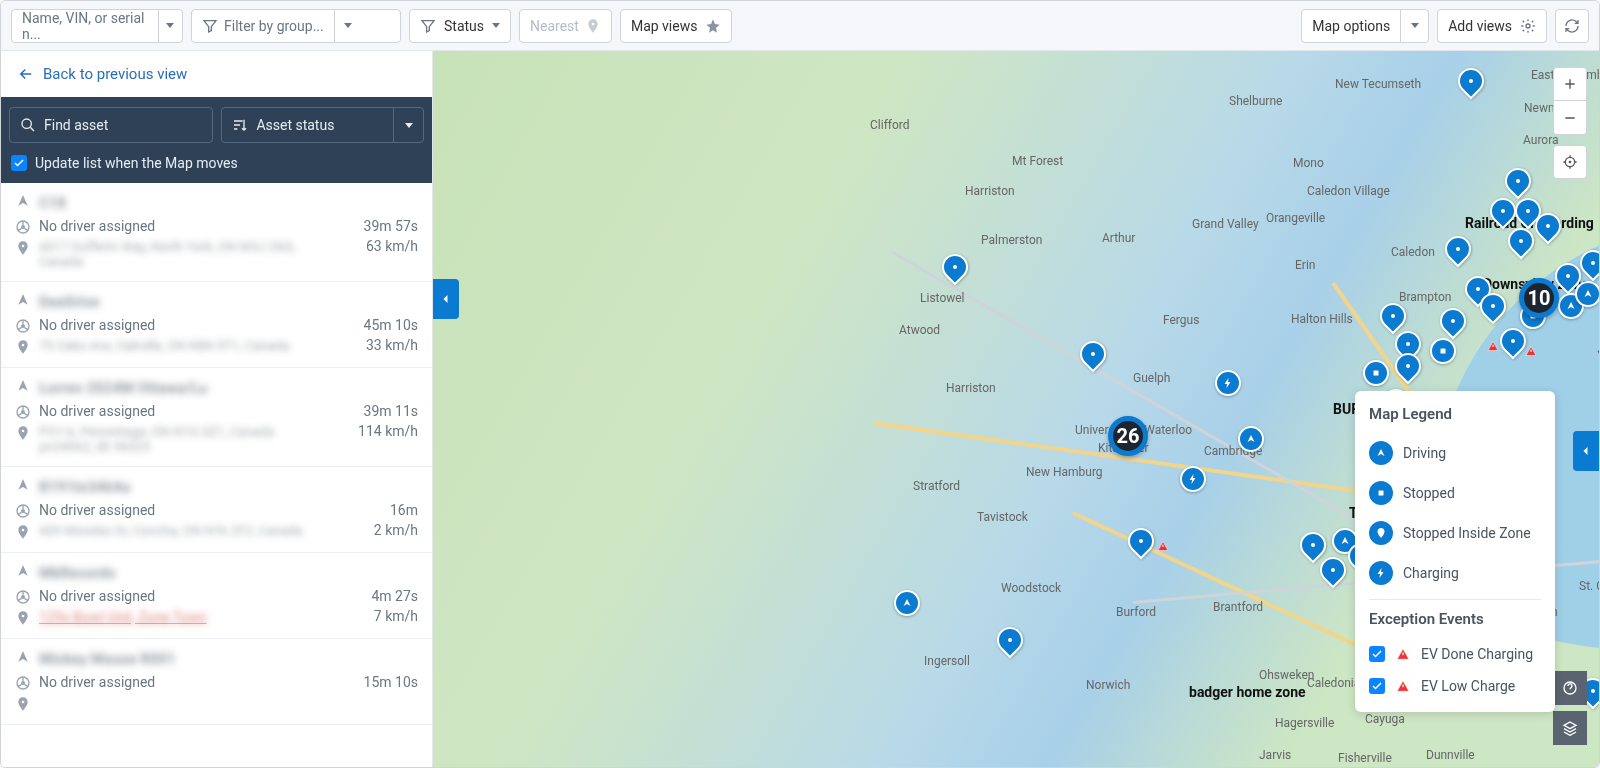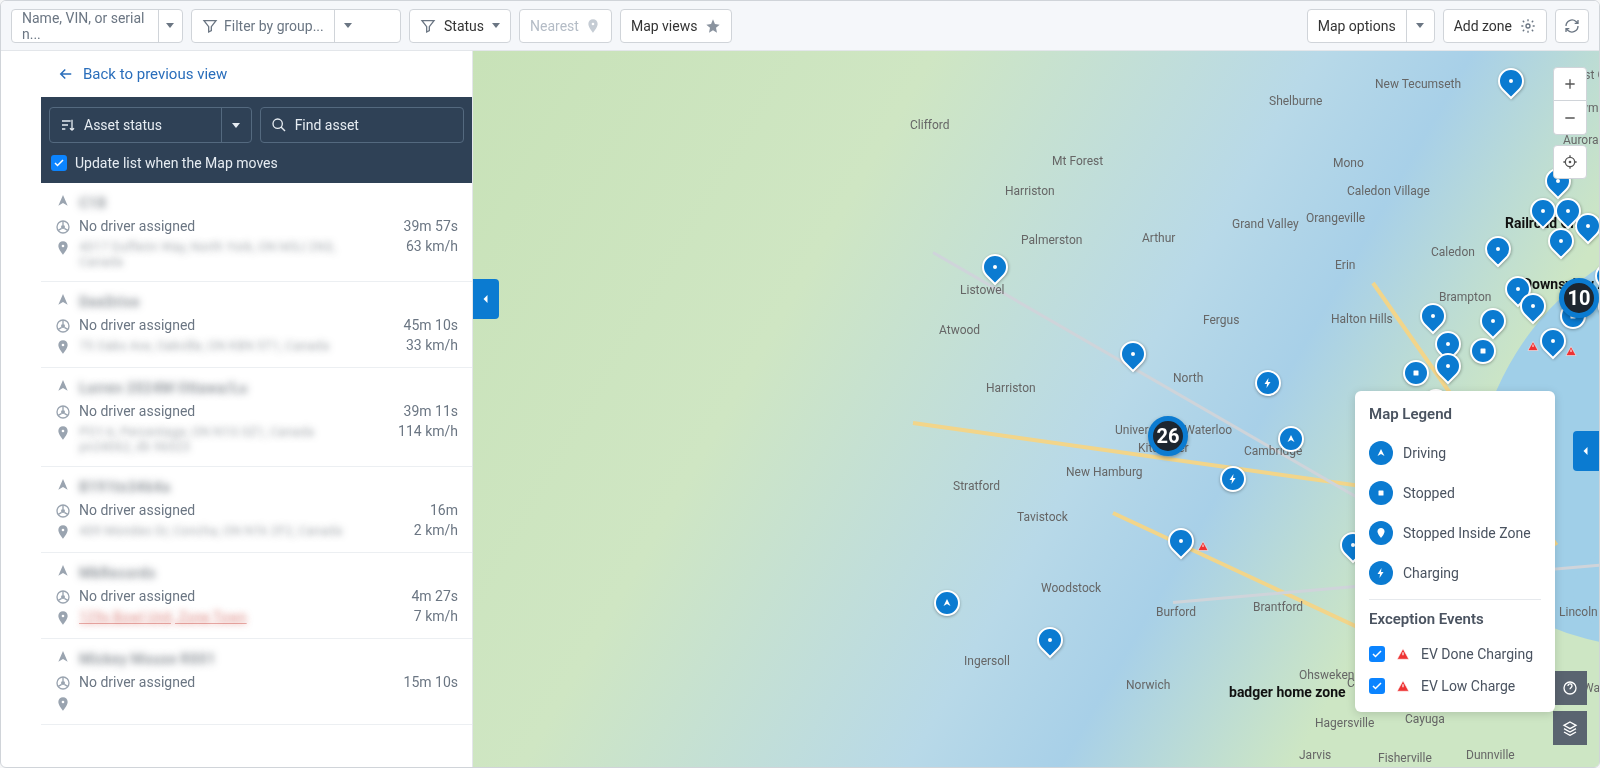--- a/index.html
+++ b/index.html
@@ -11,21 +11,21 @@
 .ctrl { height: 34px; background:#fff; border:1px solid #d0d4d9; border-radius:4px; display:flex; align-items:center; padding:0 10px; color:#6b7683; font-size:14px; }
 .ctrl.split { padding:0; }
 .ctrl.split .main { padding:0 10px; display:flex; align-items:center; gap:6px; height:100%; }
 .ctrl.split .caret { border-left:1px solid #d0d4d9; width:28px; height:100%; display:flex; align-items:center; justify-content:center; }
 .caret-icon { width:0; height:0; border-left:4px solid transparent; border-right:4px solid transparent; border-top:5px solid #6b7683; }
 .icon-svg { width:16px; height:16px; flex-shrink:0; }
 .topbar .spacer { flex:1; }
 .square-btn { width:34px; height:34px; border:1px solid #d0d4d9; border-radius:4px; background:#fff; display:flex; align-items:center; justify-content:center; }
 
 
-.main-area { flex:1; display:flex; position:relative;padding-left:40px; }
+.main-area { flex:1; display:flex; position:relative; }
 
 
 .sidebar { width:432px; background:#fff; border-right:1px solid #e3e6ea; display:flex; flex-direction:column; }
 .back-row { padding: 14px 16px; }
 .back-link { color:#2a6ebb; font-size:15px; display:flex; align-items:center; gap:8px; }
 .dark-controls { background:#2f4156; padding:10px 8px 8px; display:flex; flex-direction:column; gap:8px; }
 .dark-row { display:flex; gap:8px; }
 .dark-btn { flex:1; height:36px; border:1px solid #54697f; border-radius:4px; display:flex; align-items:center; padding:0 10px; gap:8px; color:#e6ecf2; font-size:14px; }
 .dark-btn.drop { flex:1.1; padding:0; }
 .dark-btn.drop .dmain { flex:1; display:flex; align-items:center; gap:8px; padding:0 10px; }
@@ -136,21 +136,21 @@
     <div class="spacer"></div>
     <div class="ctrl split">
       <div class="main" style="color:#333">
           <span>Map options</span>
         </div>
       <div class="caret">
           <div class="caret-icon"></div>
         </div>
     </div>
     <div class="ctrl" style="color:#333">
-      <span>Add zone</span>
+      <span>Add views</span>
       <svg class="icon-svg" style="margin-left:8px" viewBox="0 0 24 24" fill="none" stroke="#6b7683" stroke-width="2">
           <circle cx="12" cy="12" r="3"></circle>
           <path d="M12 2v3M12 19v3M4.2 4.2l2.1 2.1M17.7 17.7l2.1 2.1M2 12h3M19 12h3M4.2 19.8l2.1-2.1M17.7 6.3l2.1-2.1"></path>
         </svg>
     </div>
     <div class="square-btn">
       <svg class="icon-svg" viewBox="0 0 24 24" fill="none" stroke="#6b7683" stroke-width="2">
           <path d="M3 12a9 9 0 0115-6.7L21 8M21 3v5h-5M21 12a9 9 0 01-15 6.7L3 16M3 21v-5h5"></path>
         </svg>
     </div>
@@ -162,37 +162,37 @@
       <div class="back-row">
         <div class="back-link">
           <svg width="18" height="18" viewBox="0 0 24 24" fill="none" stroke="#2a6ebb" stroke-width="2">
               <path d="M19 12H5M11 18l-6-6 6-6"></path>
             </svg>
           <span>Back to previous view</span>
         </div>
       </div>
       <div class="dark-controls">
         <div class="dark-row">
+          <div class="dark-btn">
+            <svg width="16" height="16" viewBox="0 0 24 24" fill="none" stroke="#e6ecf2" stroke-width="2">
+                <circle cx="10" cy="10" r="7"></circle>
+                <path d="M21 21l-6-6"></path>
+              </svg>
+            <span>Find asset</span>
+          </div>
           <div class="dark-btn drop">
             <div class="dmain">
               <svg width="16" height="16" viewBox="0 0 24 24" fill="none" stroke="#e6ecf2" stroke-width="2">
                   <path d="M3 6h13M3 12h9M3 18h5M18 4v16M18 20l3-3M18 20l-3-3"></path>
                 </svg>
               <span>Asset status</span>
             </div>
             <div class="dcaret">
                 <div class="caret-icon"></div>
               </div>
-          </div>
-          <div class="dark-btn">
-            <svg width="16" height="16" viewBox="0 0 24 24" fill="none" stroke="#e6ecf2" stroke-width="2">
-                <circle cx="10" cy="10" r="7"></circle>
-                <path d="M21 21l-6-6"></path>
-              </svg>
-            <span>Find asset</span>
           </div>
         </div>
         <div class="check-row">
           <div class="chk">
               <svg viewBox="0 0 24 24" fill="none" stroke="#fff" stroke-width="3">
                 <path d="M4 12l5 5L20 6"></path>
               </svg>
             </div>
           <span>Update list when the Map moves</span>
         </div>
@@ -400,21 +400,21 @@
 
       <div id="map-layers">
           <div class="city" style="left: 796px; top: 43px;">Shelburne</div>
           <div class="city" style="left: 579px; top: 103px;">Mt Forest</div>
           <div class="city" style="left: 860px; top: 105px;">Mono</div>
           <div class="city" style="left: 759px; top: 166px;">Grand Valley</div>
           <div class="city" style="left: 833px; top: 160px;">Orangeville</div>
           <div class="city" style="left: 532px; top: 133px;">Harriston</div>
           <div class="city" style="left: 548px; top: 182px;">Palmerston</div>
           <div class="city" style="left: 669px; top: 180px;">Arthur</div>
-          <div class="city" style="left: 487px; top: 232px;">Listowel</div>
+          <div class="city" style="left: 487px; top: 240px;">Listowel</div>
           <div class="city" style="left: 466px; top: 272px;">Atwood</div>
           <div class="city" style="left: 862px; top: 207px;">Erin</div>
           <div class="city" style="left: 730px; top: 262px;">Fergus</div>
           <div class="city" style="left: 874px; top: 133px;">Caledon Village</div>
           <div class="city" style="left: 958px; top: 194px;">Caledon</div>
           <div class="city" style="left: 966px; top: 239px;">Brampton</div>
           <div class="city" style="left: 858px; top: 261px;">Halton Hills</div>
           <div class="city" style="left: 513px; top: 330px;">Harriston</div>
           <div class="city" style="left: 642px; top: 372px;">University of Waterloo</div>
           <div class="city" style="left: 665px; top: 390px;">Kitchener</div>
@@ -435,21 +435,21 @@
           <div class="city" style="left: 905px; top: 700px;">Fisherville</div>
           <div class="city" style="left: 993px; top: 697px;">Dunnville</div>
           <div class="city" style="left: 1086px; top: 554px;">Lincoln</div>
           <div class="city" style="left: 1146px; top: 528px;">St. Catharines</div>
           <div class="city" style="left: 1110px; top: 630px;">Wainfleet</div>
           <div class="city" style="left: 1098px; top: 17px;">East Gwillimbury</div>
           <div class="city" style="left: 1091px; top: 50px;">Newmarket</div>
           <div class="city" style="left: 1090px; top: 82px;">Aurora</div>
           <div class="city" style="left: 902px; top: 26px;">New Tecumseth</div>
           <div class="city" style="left: 437px; top: 67px;">Clifford</div>
-          <div class="city" style="left: 700px; top: 320px;">North</div>
+          <div class="city" style="left: 700px; top: 320px;">Guelph</div>
           <div class="custom-label" style="left: 900px; top: 350px;">BURNS TESTYARD E_427</div>
           <div class="custom-label" style="left: 756px; top: 633px;">badger home zone</div>
           <div class="custom-label" style="left: 1015px; top: 633px;">KV RDM Test</div>
           <div class="custom-label" style="left: 1032px; top: 164px;">Railroad Onboarding</div>
           <div class="custom-label" style="left: 916px; top: 454px;">Traffic Zone</div>
           <div class="custom-label" style="left: 1050px; top: 225px;">Downsview Zone</div>
           <div class="pin drop" style="left: 522px; top: 216px;">
             <div class="c">
               <svg viewBox="0 0 24 24">
                 <circle cx="12" cy="12" r="4"></circle>

